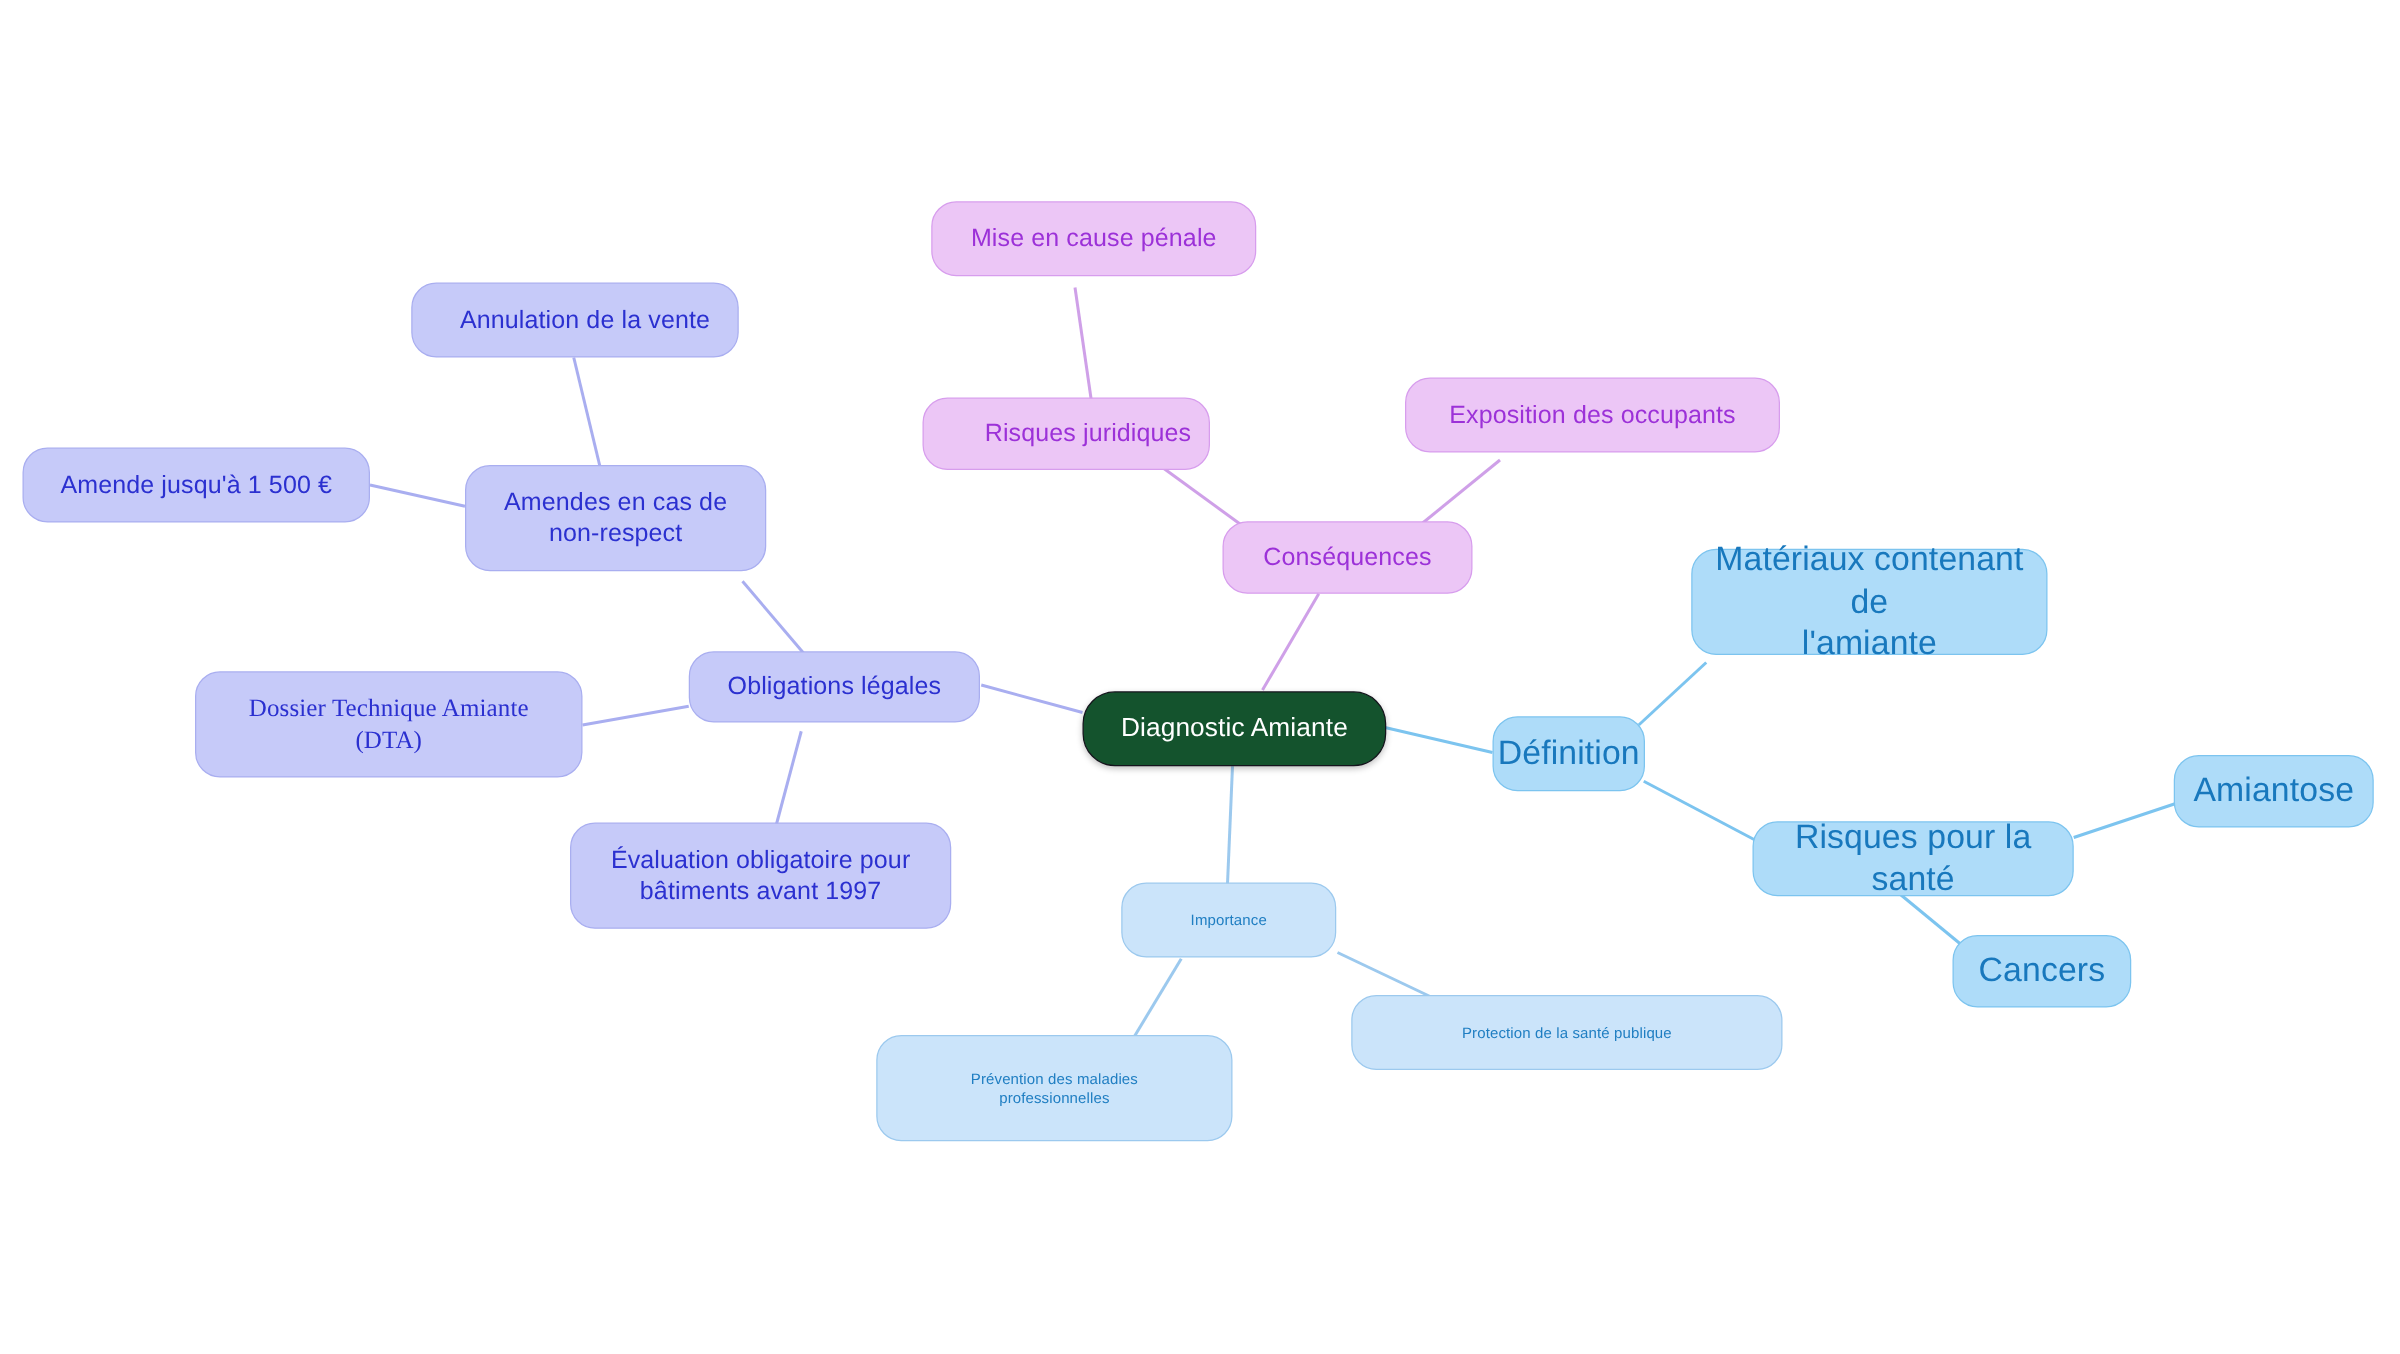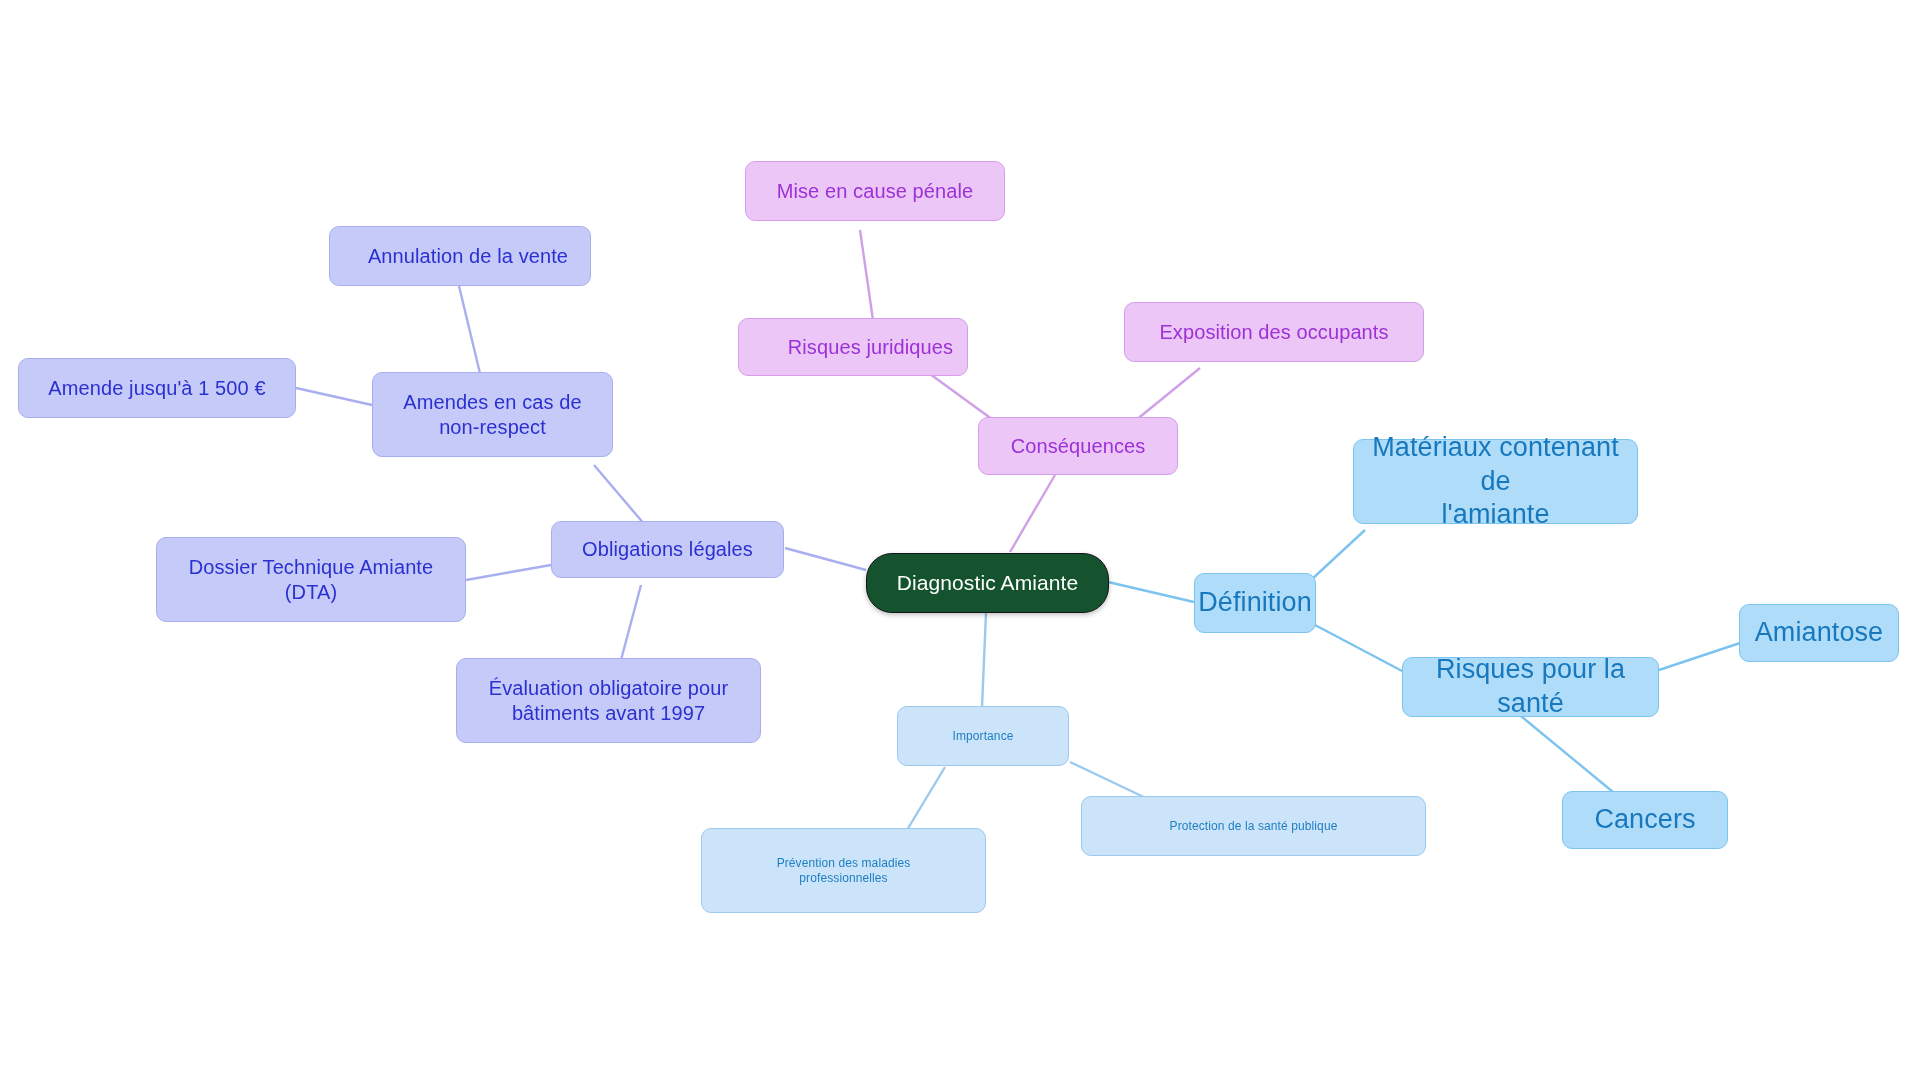--- a/index.html
+++ b/index.html
@@ -25,21 +25,21 @@
     height: 1083px;
     pointer-events: none;
   }
   .node {
     position: absolute;
     box-sizing: border-box;
     display: flex;
     align-items: center;
     justify-content: center;
     text-align: center;
-    border-radius: 10px;
+    border-radius: 20px;
     border-width: 1.4px;
     border-style: solid;
     line-height: 1.25;
     white-space: pre-line;
     padding: 6px 14px;
     letter-spacing: 0.1px;
   }
   .node-root {
     background: #14532d;
     border-color: #14141c;
@@ -117,21 +117,21 @@
   </div>
 
   <div class="node node-purple" style="left:329px; top:226px; width:262px; height:60px;padding-left:30px;">
     <span>Annulation de la vente</span>
   </div>
 
   <div class="node node-purple" style="left:18px; top:358px; width:278px; height:60px;">
     <span>Amende jusqu'à 1 500 €</span>
   </div>
 
-  <div class="node node-purple" style="left:156px; top:537px; width:310px; height:85px;">
+  <div class="node node-purple" style="left:156px; top:537px; width:310px; height:85px;font-family:Liberation Serif, serif;">
     <span>Dossier Technique Amiante
 (DTA)</span>
   </div>
 
   <div class="node node-purple" style="left:456px; top:658px; width:305px; height:85px;">
     <span>Évaluation obligatoire pour
 bâtiments avant 1997</span>
   </div>
 
   <div class="node node-pink" style="left:978px; top:417px; width:200px; height:58px;">
@@ -160,21 +160,21 @@
   </div>
 
   <div class="node node-blue" style="left:1402px; top:657px; width:257px; height:60px;">
     <span>Risques pour la santé</span>
   </div>
 
   <div class="node node-blue" style="left:1739px; top:604px; width:160px; height:58px;">
     <span>Amiantose</span>
   </div>
 
-  <div class="node node-blue" style="left:1562px; top:791px; width:166px; height:58px;">
+  <div class="node node-blue" style="left:1562px; top:748px; width:143px; height:58px;">
     <span>Cancers</span>
   </div>
 
   <div class="node node-lightblue" style="left:897px; top:706px; width:172px; height:60px;">
     <span>Importance</span>
   </div>
 
   <div class="node node-lightblue" style="left:701px; top:828px; width:285px; height:85px;">
     <span>Prévention des maladies
 professionnelles</span>

